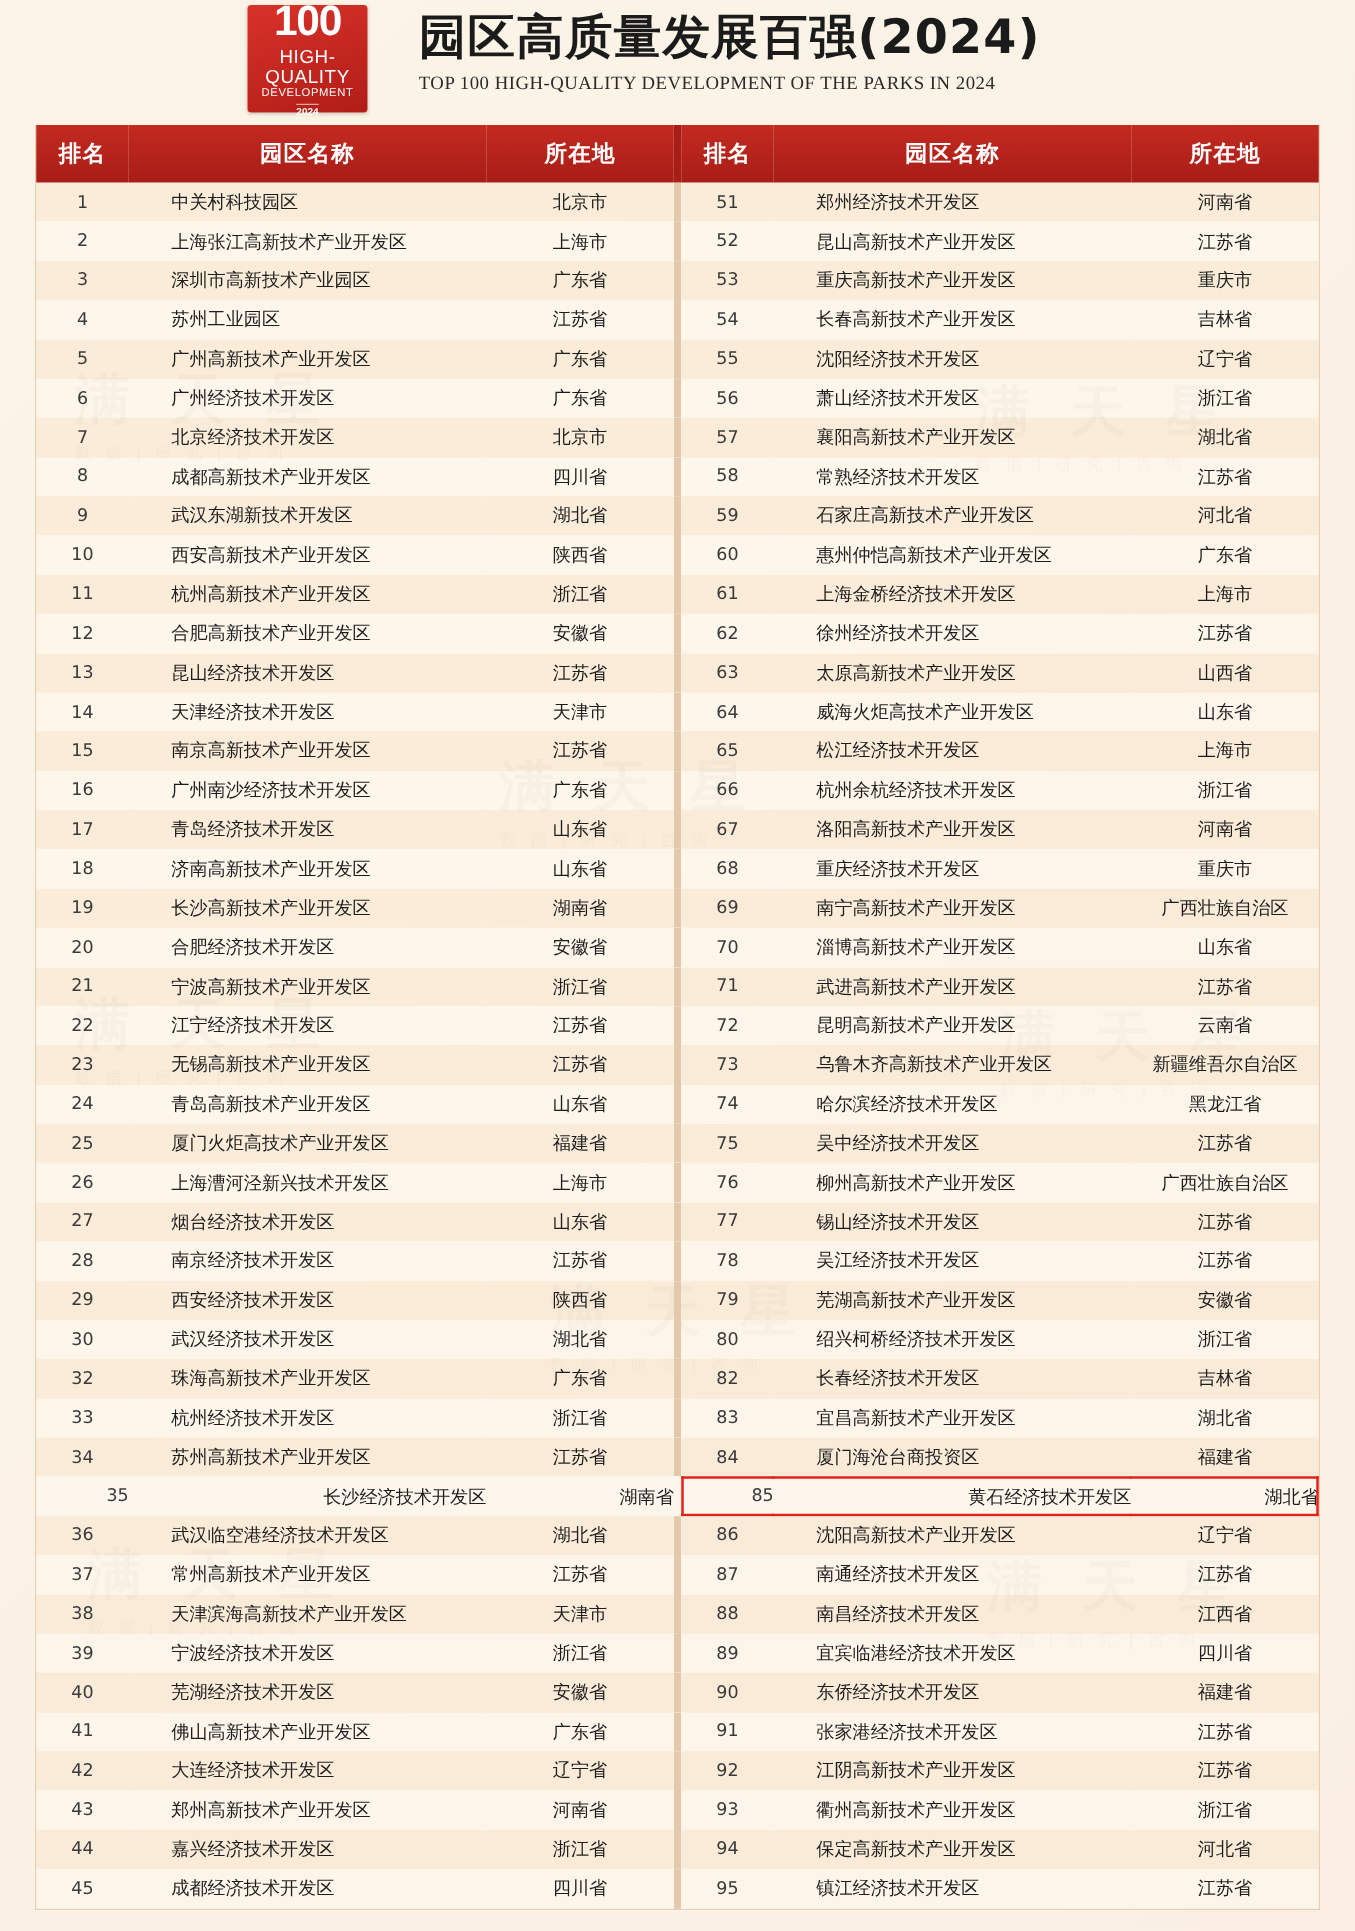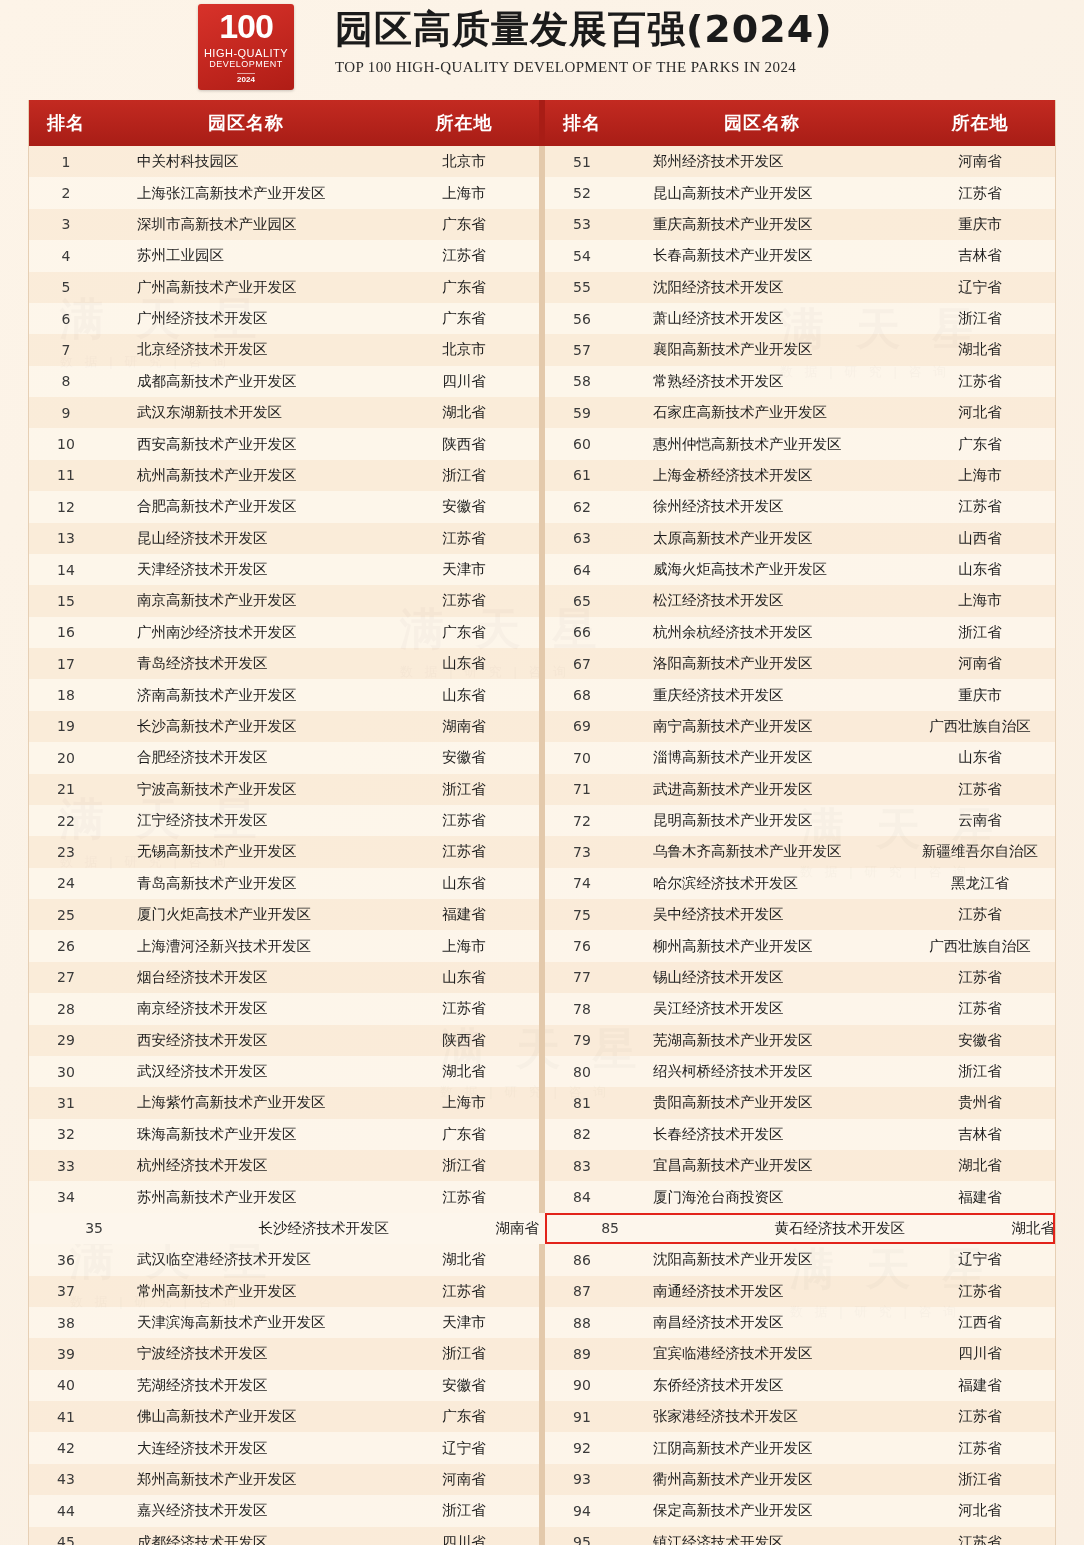--- a/index.html
+++ b/index.html
@@ -59,21 +59,21 @@
     text-align: center;
     line-height: 1.05;
     flex: 0 0 auto;
     box-shadow: 0 1px 3px rgba(0,0,0,.2);
   }
   .logo .num {
     font-size: 34px;
     font-weight: bold;
     letter-spacing: -1px;
   }
-  .logo .l1 { font-size: 11px; margin-top: 3px; letter-spacing: .5px; }
+  .logo .l1 { font-size: 15px; margin-top: 3px; letter-spacing: .5px; }
   .logo .l2 { font-size: 9px; letter-spacing: .5px; }
   .logo .l3 { font-size: 8px; margin-top: 4px; border-top: 1px solid rgba(255,255,255,.6); padding-top: 2px; font-weight: bold; }
   .titles { display: flex; flex-direction: column; justify-content: center; margin-left: 25px; }
   .title-cn {
     font-size: 38px;
     font-weight: bold;
     color: #1b1b1b;
     letter-spacing: 1px;
     font-family: "DejaVu Sans", "Liberation Sans", sans-serif;
   }
@@ -459,29 +459,20 @@
           <tr>
             <td class="rank">30</td>
             <td class="name">武汉经济技术开发区</td>
             <td class="loc">湖北省</td>
             <td class="sep"></td>
             <td class="rank">80</td>
             <td class="name">绍兴柯桥经济技术开发区</td>
             <td class="loc">浙江省</td>
           </tr>
           <tr>
-            <td class="rank">31</td>
-            <td class="name">上海紫竹高新技术产业开发区</td>
-            <td class="loc">上海市</td>
-            <td class="sep"></td>
-            <td class="rank">81</td>
-            <td class="name">贵阳高新技术产业开发区</td>
-            <td class="loc">贵州省</td>
-          </tr>
-          <tr>
             <td class="rank">32</td>
             <td class="name">珠海高新技术产业开发区</td>
             <td class="loc">广东省</td>
             <td class="sep"></td>
             <td class="rank">82</td>
             <td class="name">长春经济技术开发区</td>
             <td class="loc">吉林省</td>
           </tr>
           <tr>
             <td class="rank">33</td>

